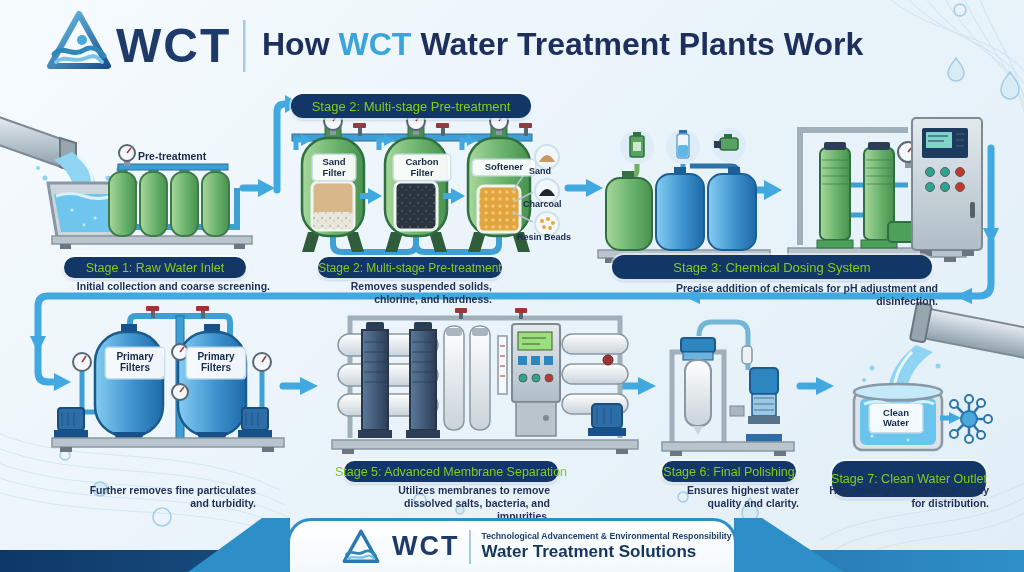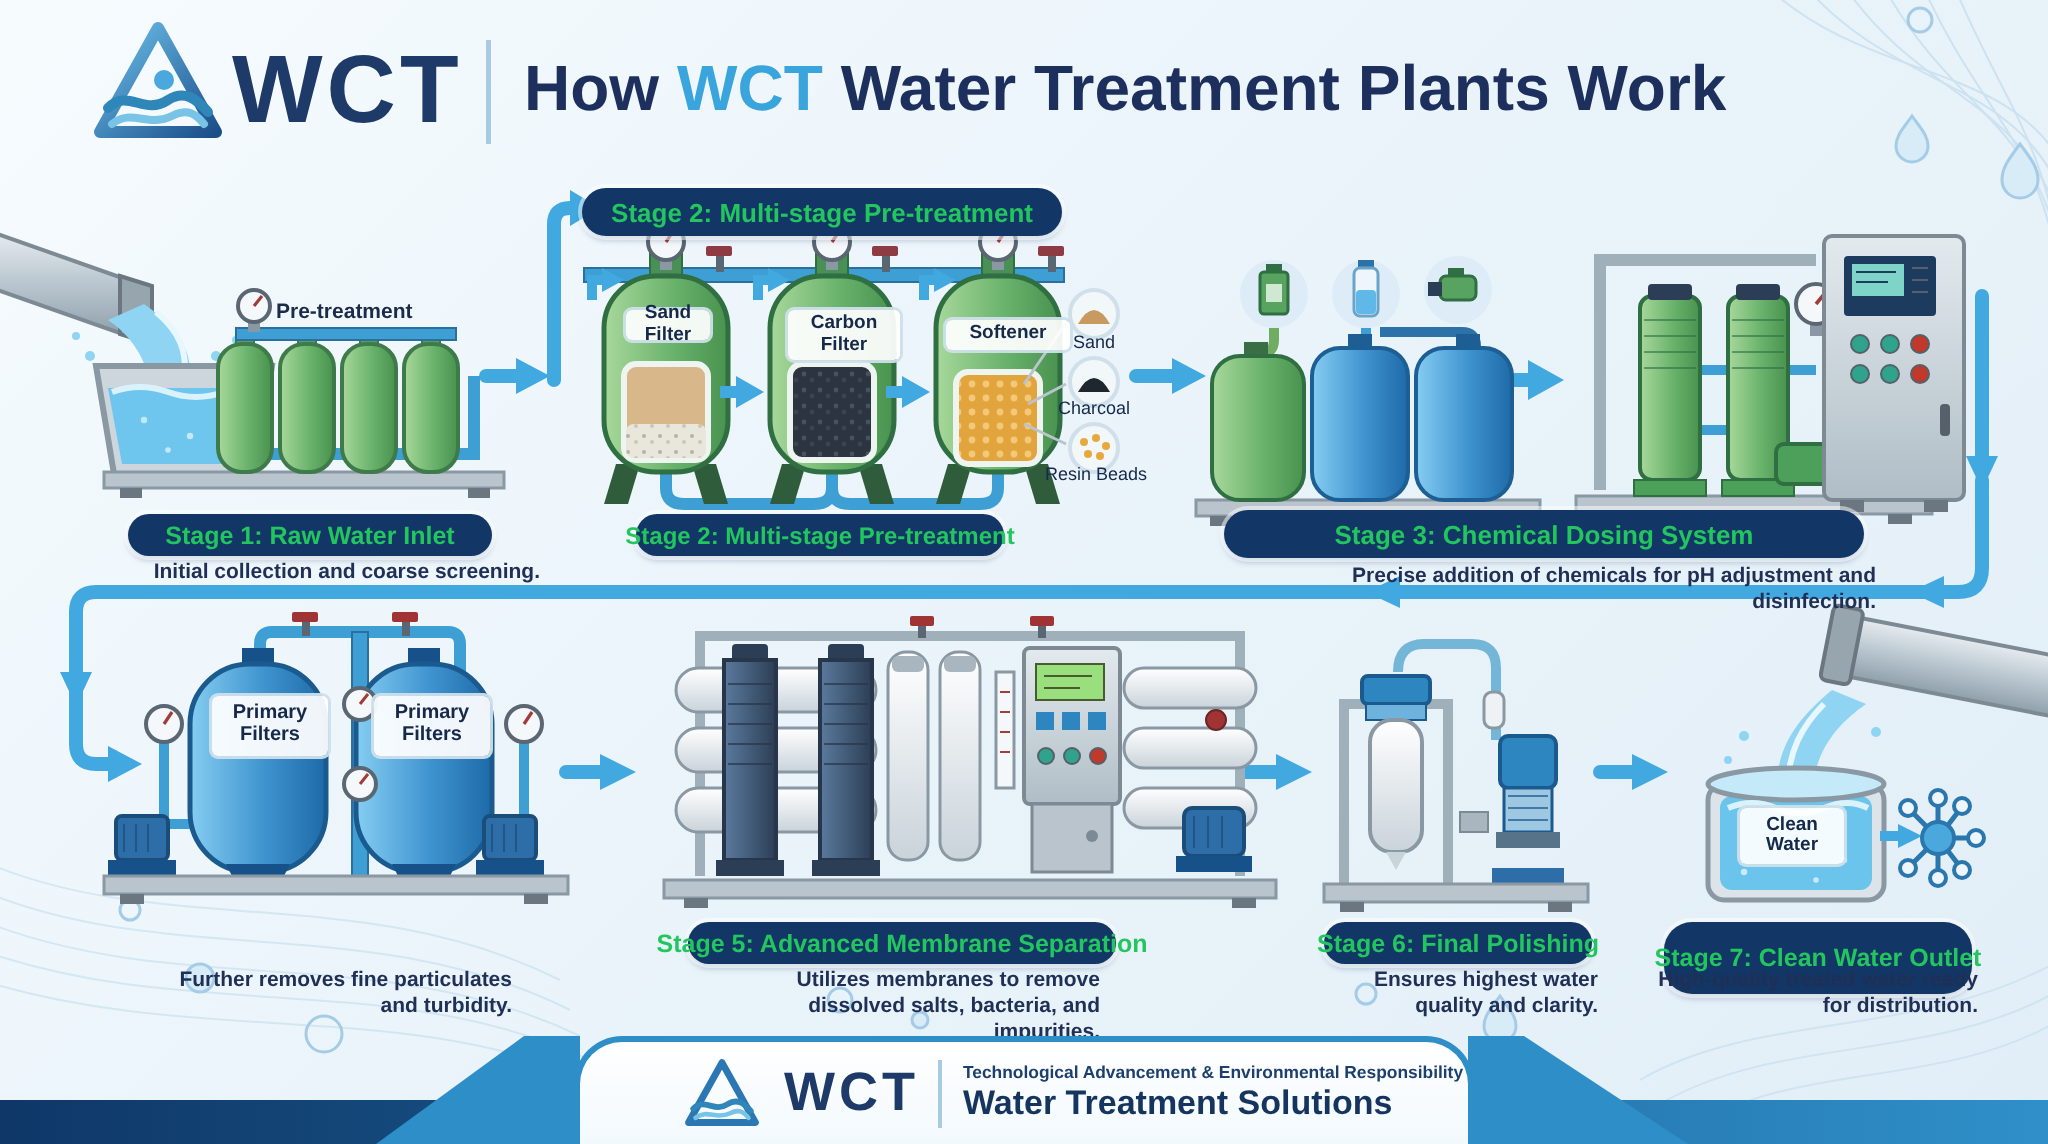--- a/index.html
+++ b/index.html
@@ -1,31 +1,31 @@
 <!DOCTYPE html>
 <html><head>
 <meta charset="utf-8">
 <style>
   html,body{margin:0;padding:0}
   #stage{position:relative;width:1024px;height:572px;overflow:hidden;
     font-family:"Liberation Sans",sans-serif;
     background:linear-gradient(135deg,#f6fbfe 0%,#eaf4fa 45%,#e2eef7 100%);}
   .abs{position:absolute}
-  .pill{position:absolute;background:#123767;color:#22c55e;font-weight:700;text-align:right;
+  .pill{position:absolute;background:#123767;color:#84cc16;font-weight:400;text-align:right;
     border-radius:14px;display:flex;align-items:center;justify-content:center;
     box-shadow:0 0 0 2px rgba(255,255,255,.5),0 2px 3px rgba(16,48,96,.28);font-size:12.5px;white-space:nowrap}
   .cap{position:absolute;color:#1f2f55;font-weight:700;font-size:10.5px;line-height:1.22;text-align:right}
   .plate{position:absolute;background:rgba(255,255,255,.93);border-radius:3px;color:#17294a;font-weight:700;
     display:flex;align-items:center;justify-content:center;text-align:center;line-height:1.08;
     box-shadow:0 0 0 1.5px rgba(205,223,235,.95)}
   .hdr-title{position:absolute;left:262px;top:26px;font-size:32px;font-weight:800;color:#1d2f5c;white-space:nowrap}
   .hdr-title .brand{color:#3aa4dc;margin:0 9px}
   .hdr-title .pre{margin-right:0}
   .wct{position:absolute;font-weight:800;color:#1e3a68;letter-spacing:2px}
-  .legend-lbl{position:absolute;font-size:9px;font-weight:400;color:#17294a;text-align:center}
+  .legend-lbl{position:absolute;font-size:9px;font-weight:700;color:#17294a;text-align:left}
   .footer-banner{position:absolute;left:287px;top:518px;width:450px;height:54px;background:linear-gradient(180deg,#ffffff,#f2f9fd);
     border:3px solid #2e8ec8;border-bottom:none;border-radius:24px 24px 0 0;display:flex;align-items:center;box-sizing:border-box;padding-left:58px}
   .tagline{font-size:8.7px;font-weight:700;color:#1c3f6e;white-space:nowrap}
   .solutions{font-size:17px;font-weight:800;color:#15355f;white-space:nowrap;margin-top:1px}
   .vdiv{width:2px;background:#a9cbe2;margin:0 10px;height:34px}
 </style>
 </head>
 <body>
 
 <div id="stage">
@@ -621,32 +621,33 @@
   </svg>
   <div class="wct" style="left:116px;top:18px;font-size:48px">WCT</div>
   <div class="hdr-title">
     <span class="pre">How</span><span class="brand">WCT</span><span>Water Treatment Plants Work</span>
   </div>
 
   <div class="pill" style="left:291px;top:94px;width:240px;height:24px;font-size:13px">Stage 2: Multi-stage Pre-treatment</div>
 
   <div class="abs" style="left:138px;top:150px;width:84px;font-size:10.5px;font-weight:700;color:#1c2b4a">Pre-treatment</div>
 
-  <div class="plate" style="left:313px;top:155px;width:42px;height:15px;font-size:9.5px">Sand Filter</div>
+  <div class="plate" style="left:313px;top:155px;width:42px;height:25px;font-size:9.5px">Sand Filter</div>
   <div class="plate" style="left:394px;top:155px;width:56px;height:25px;font-size:9.5px">Carbon Filter</div>
   <div class="plate" style="left:473px;top:160px;width:62px;height:15px;font-size:9.5px">Softener</div>
 
   <div class="legend-lbl" style="left:529px;top:166px;width:36px">Sand</div>
   <div class="legend-lbl" style="left:523px;top:199px;width:48px">Charcoal</div>
   <div class="legend-lbl" style="left:517px;top:232px;width:62px">Resin Beads</div>
 
   <div class="pill" style="left:64px;top:257px;width:182px;height:21px">Stage 1: Raw Water Inlet</div>
   <div class="cap" style="left:40px;top:280px;width:230px">Initial collection and coarse screening.</div>
 
   <div class="pill" style="left:318px;top:257px;width:184px;height:21px;font-size:12px">Stage 2: Multi-stage Pre-treatment</div>
+  <div class="cap" style="left:328px;top:280px;width:164px">Removes suspended solids, chlorine, and hardness.</div>
 
   <div class="pill" style="left:612px;top:255px;width:320px;height:24px;font-size:13px">Stage 3: Chemical Dosing System</div>
   <div class="cap" style="left:638px;top:282px;width:300px">Precise addition of chemicals for pH adjustment and disinfection.</div>
 
   <div class="plate" style="left:106px;top:348px;width:58px;height:30px;font-size:10px">Primary Filters</div>
   <div class="plate" style="left:187px;top:348px;width:58px;height:30px;font-size:10px">Primary Filters</div>
   <div class="plate" style="left:870px;top:404px;width:52px;height:28px;font-size:9.5px">Clean Water</div>
 
   <div class="cap" style="left:76px;top:484px;width:180px">Further removes fine particulates and turbidity.</div>
 

